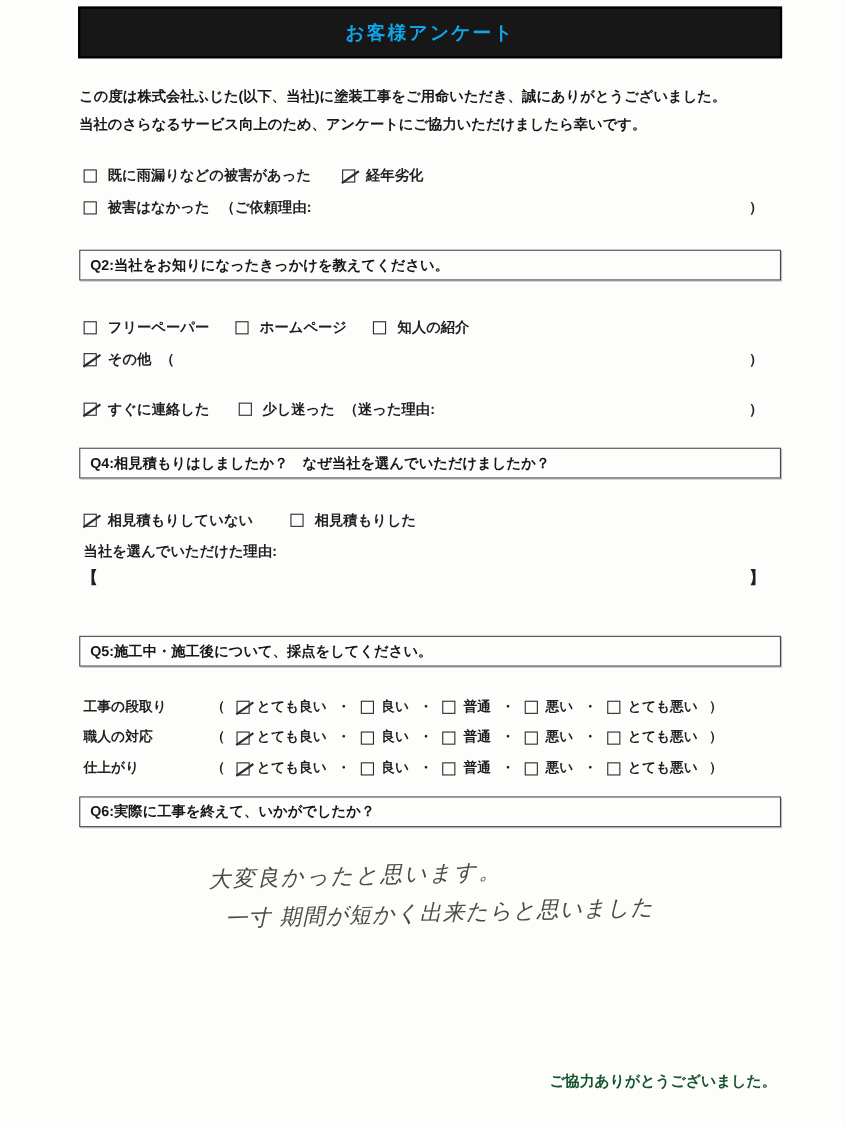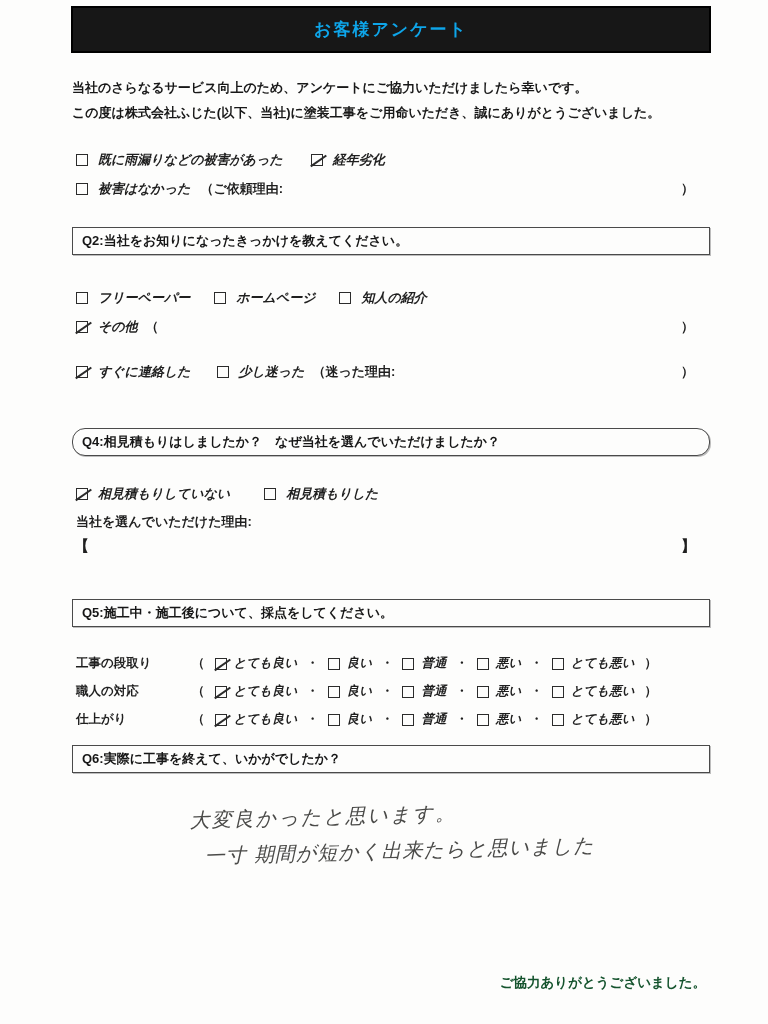--- a/index.html
+++ b/index.html
@@ -28,21 +28,21 @@
   .row-between { display:flex; align-items:center; justify-content:space-between; padding-right:16px; }
   .opt { display:inline-flex; align-items:center; }
   .cb {
     width:12px; height:12px; border:1.6px solid #2b2b2b; display:inline-block;
     position:relative; flex:none; background:#fdfdfc;
   }
   .cb.checked::after {
     content:""; position:absolute; width:19px; height:1.8px; background:#2b2b2b;
     left:-3px; top:5px; transform:rotate(-35deg);
   }
-  .opt-label { margin-left:10px; white-space:nowrap;font-style:italic; }
+  .opt-label { margin-left:10px; white-space:nowrap; }
   .inline-txt { white-space:nowrap; }
   .paren { font-weight:600; }
   .rate-row { display:flex; align-items:center; font-size:12.5px; font-weight:600; padding-left:4px; margin-bottom:11px; }
   .rate-label { width:116px; flex:none; }
   .rate-open { margin-right:10px; }
   .rate-close { margin-left:10px; }
   .rate-item { display:inline-flex; align-items:center; }
   .rate-item .opt-label { margin-left:7px; }
   .sep { margin:0 9px; }
   .reason-label { font-size:13px; font-weight:600; padding-left:4px; }
@@ -64,22 +64,22 @@
 
 <div class="page">
 
   <div class="header-bar">
     <span class="title">お客様アンケート</span>
   </div>
 
   <div class="content">
 
     <div class="intro">
+      <div>この度は株式会社ふじた(以下、当社)に塗装工事をご用命いただき、誠にありがとうございました。</div>
       <div>当社のさらなるサービス向上のため、アンケートにご協力いただけましたら幸いです。</div>
-      <div>この度は株式会社ふじた(以下、当社)に塗装工事をご用命いただき、誠にありがとうございました。</div>
     </div>
 
     <div class="opt-row" style="margin-top:26px;">
       <span class="opt">
         <span class="cb"></span>
         <span class="opt-label">既に雨漏りなどの被害があった</span>
       </span>
       <span class="opt" style="margin-left:28px;">
         <span class="cb checked"></span>
         <span class="opt-label">経年劣化</span>
@@ -128,21 +128,21 @@
         </span>
         <span class="opt" style="margin-left:26px;">
           <span class="cb"></span>
           <span class="opt-label">少し迷った</span>
           <span class="inline-txt" style="margin-left:8px;">（迷った理由:</span>
         </span>
       </span>
       <span class="paren">）</span>
     </div>
 
-    <div class="qbox" style="margin-top:47px;border-radius:13px;">
+    <div class="qbox" style="margin-top:26px;">
       <span>Q4:相見積もりはしましたか？　なぜ当社を選んでいただけましたか？</span>
     </div>
     <div class="opt-row" style="margin-top:29px;">
       <span class="opt">
         <span class="cb checked"></span>
         <span class="opt-label">相見積もりしていない</span>
       </span>
       <span class="opt" style="margin-left:34px;">
         <span class="cb"></span>
         <span class="opt-label">相見積もりした</span>

